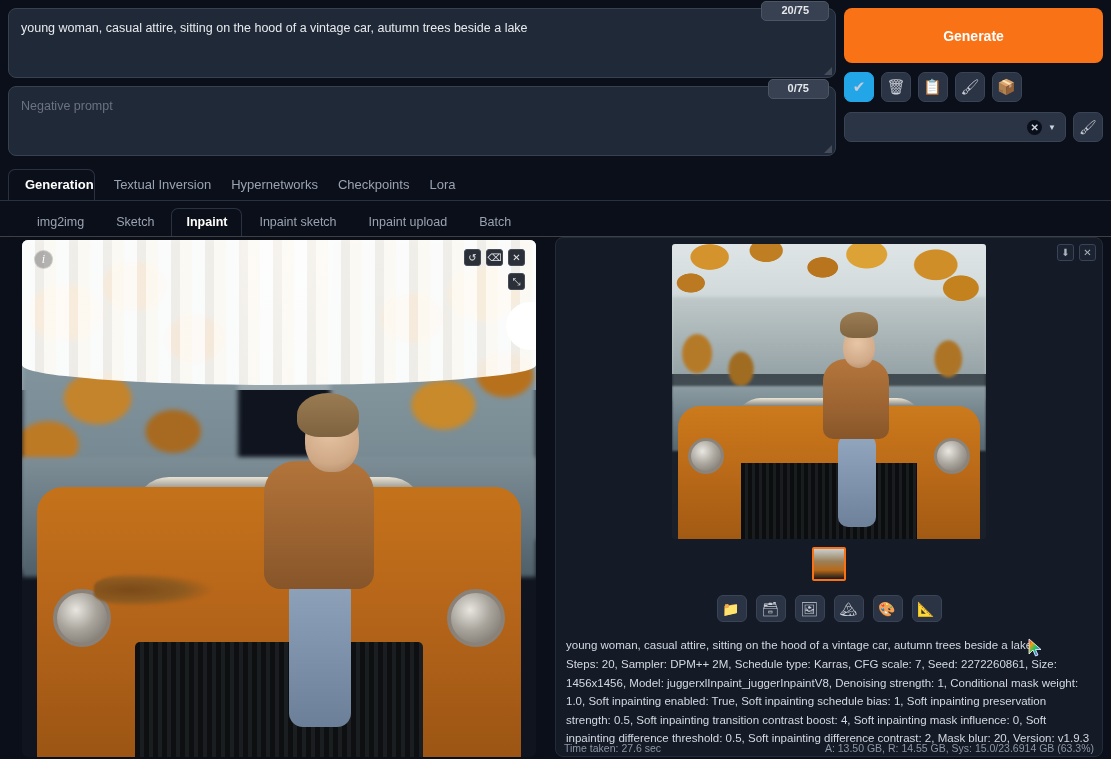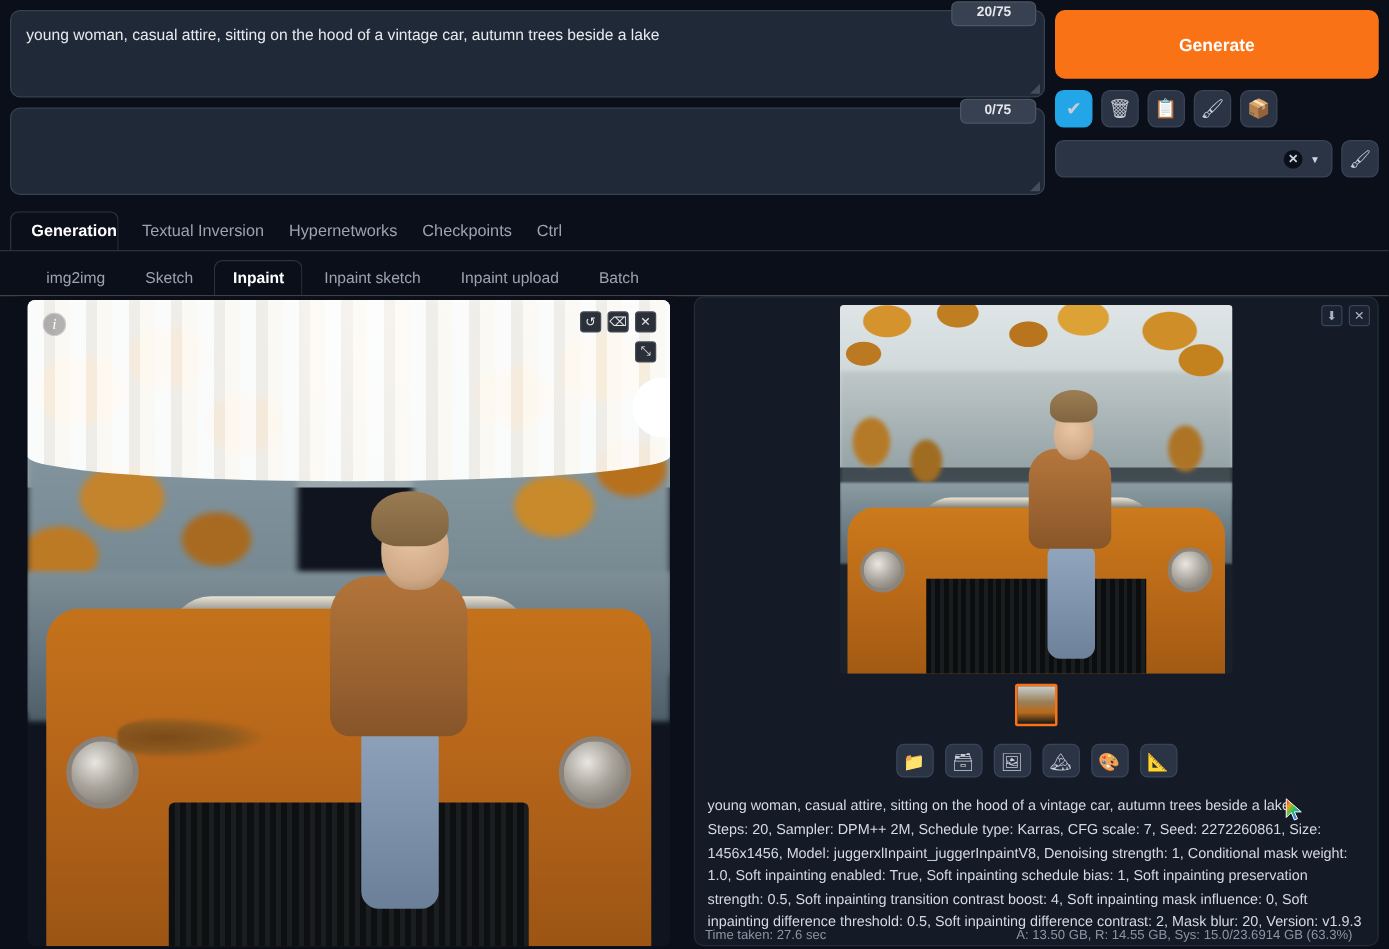--- a/index.html
+++ b/index.html
@@ -377,21 +377,21 @@
     display: flex; align-items: center; justify-content: center;
     font-size: 14px; cursor: pointer;
   }
   .params {
     margin-top: 14px; padding: 0 2px;
     font-size: 11.5px; line-height: 1.62;
     color: #d4d9e2; word-wrap: break-word;
   }
   .params .pline { display: block; }
   .statusbar {
-    position: absolute; left: 8px; right: 20px; bottom: 2px;
+    position: absolute; left: 8px; right: 8px; bottom: 2px;
     display: flex; justify-content: space-between;
     font-size: 10.5px; color: #8d96a6;
   }
   .cursor-arrow {
     position: absolute; left: 1028px; top: 638px;
     width: 16px; height: 20px; z-index: 40; pointer-events: none;
   }
 </style>
 </head>
 <body>
@@ -402,20 +402,21 @@
     <div class="prompt-col">
 
       <div class="prompt-box prompt-main">
         <div class="counter">20/75</div>
         <div class="prompt-text">young woman, casual attire, sitting on the hood of a vintage car, autumn trees beside a lake</div>
         <div class="resize-grip"></div>
       </div>
 
       <div class="prompt-box prompt-neg">
         <div class="counter">0/75</div>
+        <span class="ph">Negative prompt</span>
         <div class="resize-grip"></div>
       </div>
     </div>
 
     <div class="gen-col">
       <button class="generate-btn">Generate</button>
 
       <div class="icon-row">
         <div class="sq-btn accent">
             <span>✔</span>
@@ -444,21 +445,21 @@
         </div>
       </div>
     </div>
   </div>
 
   <div class="tabbar">
     <div class="tab active">Generation</div>
     <div class="tab">Textual Inversion</div>
     <div class="tab">Hypernetworks</div>
     <div class="tab">Checkpoints</div>
-    <div class="tab">Ctrl</div>
+    <div class="tab">Lora</div>
   </div>
 
   <div class="subtabbar">
     <div class="subtab">img2img</div>
     <div class="subtab">Sketch</div>
     <div class="subtab active">Inpaint</div>
     <div class="subtab">Inpaint sketch</div>
     <div class="subtab">Inpaint upload</div>
     <div class="subtab">Batch</div>
   </div>

